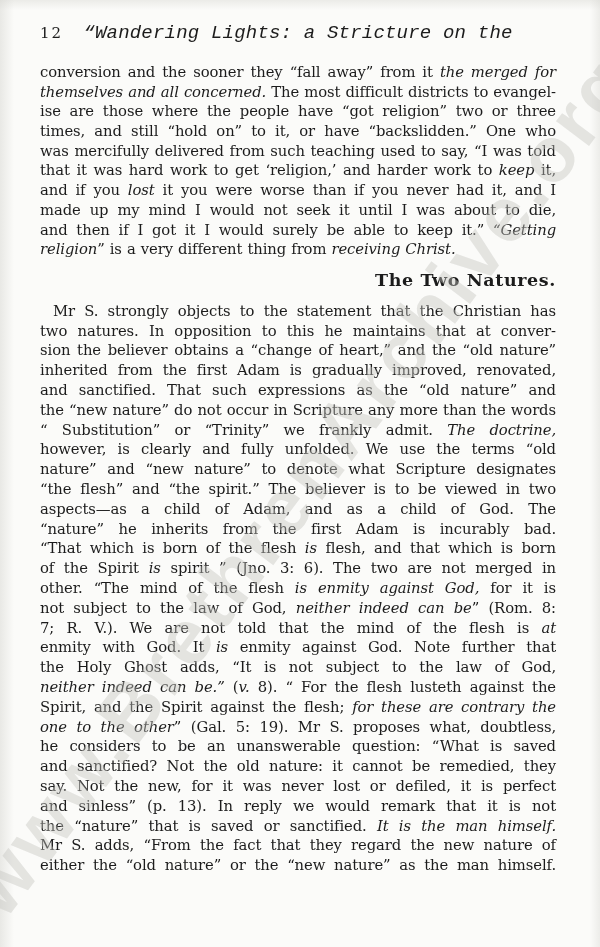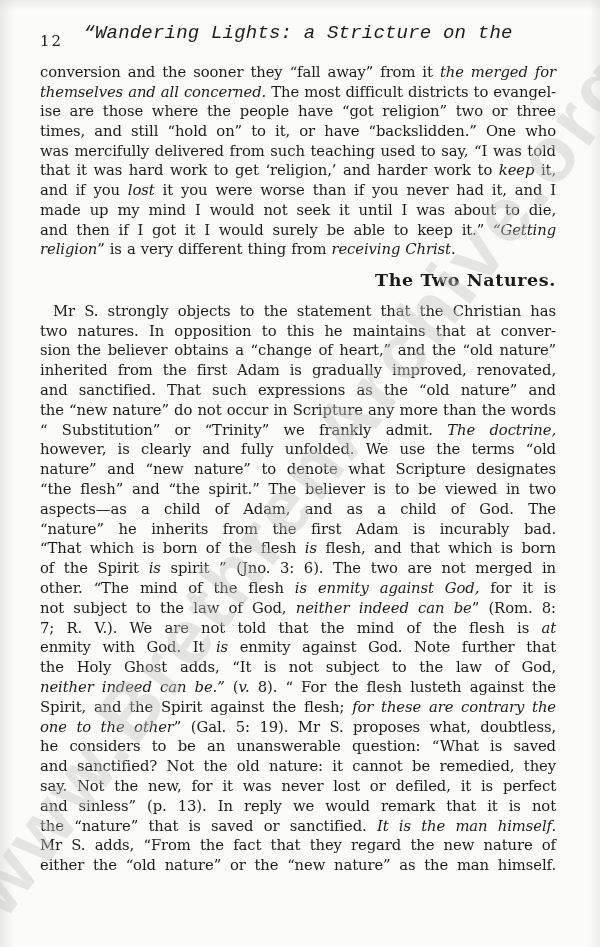--- a/index.html
+++ b/index.html
@@ -25,21 +25,21 @@
       linear-gradient(to bottom, rgba(216,216,211,.45) 0, rgba(251,251,249,0) 10px),
       var(--page-bg);
   }
   .running-header{
     position:relative;
     height:22px;
     margin-bottom:18px;
     font-size:16px;
   }
   .page-number{
-    position:absolute;left:0;top:10px;
+    position:absolute;left:0;top:2px;
     font-size:15px;letter-spacing:2px;
   }
   .running-title{
     display:block;text-align:center;
     font-style:italic;
     font-size:19px;
     letter-spacing:.2px;
     font-family:Liberation Mono, monospace;
   }
   .para{font-size:14.8px;}

